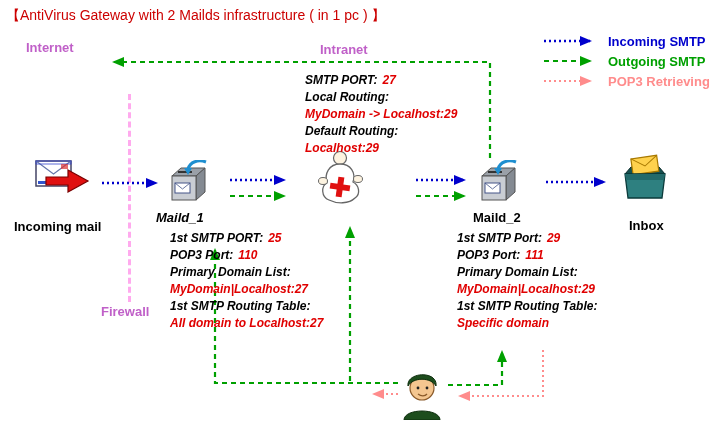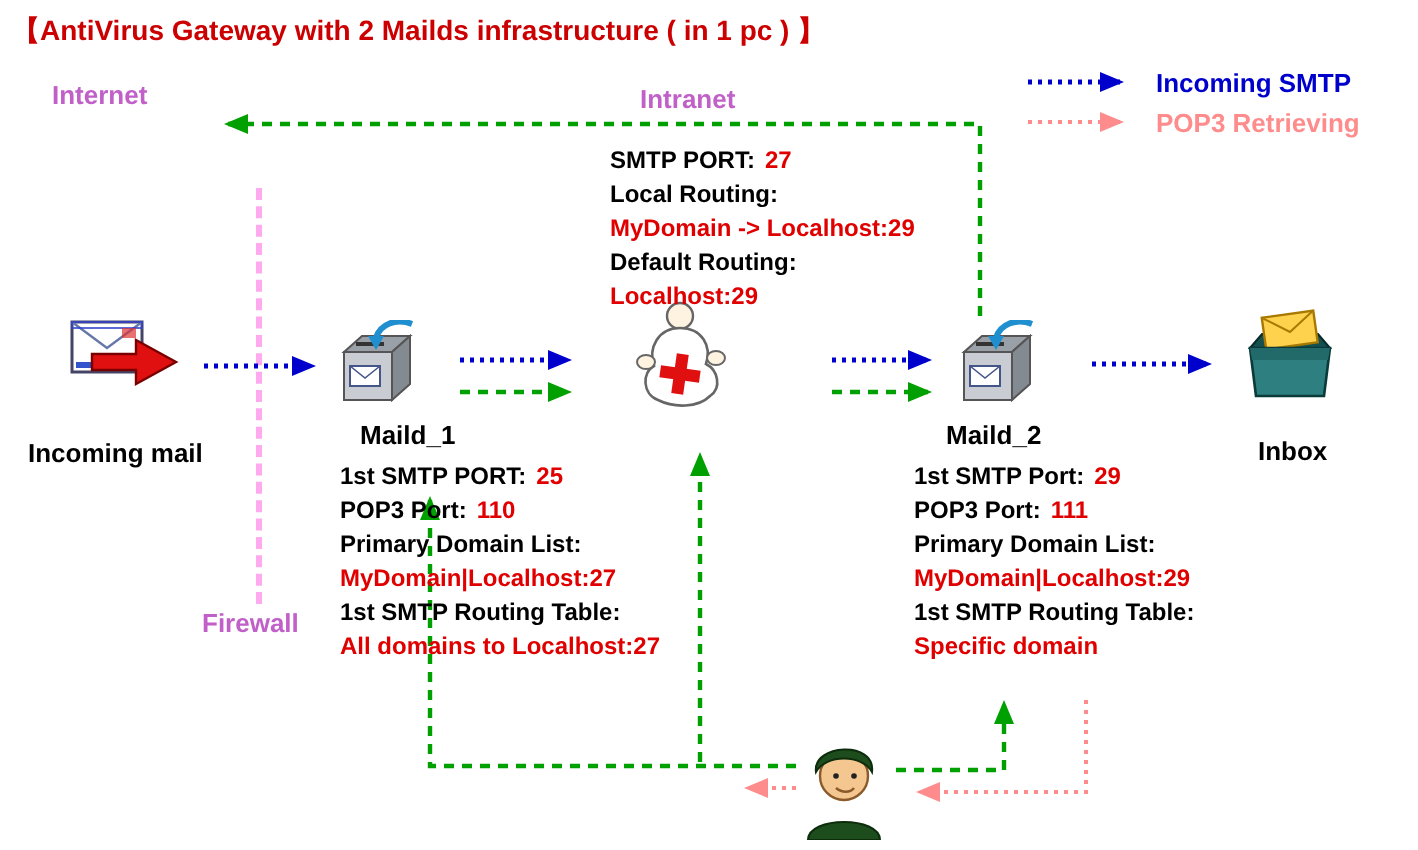--- a/index.html
+++ b/index.html
@@ -1,30 +1,30 @@
 <!DOCTYPE html>
 <html style="--c-title: #cc0000; --c-incoming: #0000cc; --c-outgoing: #00a000; --c-pop3: #ff8c8c; --c-zone: #c060c8; --c-value: #e00000; --c-firewall: #ffaaee;"><head>
 <meta charset="utf-8">
 <style>
   html,body { margin:0; padding:0; background:#ffffff; }
   .canvas {
     position:relative; width:709px; height:425px; background:#fff;
     font-family:"Liberation Sans","DejaVu Sans",sans-serif; overflow:hidden;
   }
   .abs { position:absolute; }
-  .title { left:6px; top:7px; font-size:14px; font-weight:bold; color:var(--c-title); white-space:nowrap; }
+  .title { left:6px; top:7px; font-size:14px; font-weight:normal; color:var(--c-title); white-space:nowrap; }
   .zone { font-size:13px; font-weight:bold; color:var(--c-zone); white-space:nowrap; }
-  .legend { left:514px; top:31px; }
+  .legend { left:544px; top:31px; }
   .legend-row { display:flex; align-items:center; height:20px; }
   .legend-label { font-size:13px; font-weight:bold; margin-left:8px; white-space:nowrap; }
   .ll-in  { color:var(--c-incoming); }
   .ll-out { color:var(--c-outgoing); }
   .ll-pop { color:var(--c-pop3);text-align:right; }
   .node-label { font-size:13px; font-weight:bold; color:#000; white-space:nowrap; }
-  .cfg { font-size:12px; font-weight:bold; color:#000; line-height:17px; white-space:nowrap; }
+  .cfg { font-size:12px; font-weight:bold; color:#000; line-height:17px; white-space:nowrap;font-style:italic; }
   .cfg .val { color:var(--c-value); margin-left:5px; }
   .cfg .lbl:empty + .val { margin-left:0; }
   .firewall-line { left:128px; top:94px; height:208px; width:0; border-left:3px dashed var(--c-firewall); }
   .wires { left:0; top:0; pointer-events:none; }
   .w-in  { stroke:var(--c-incoming); stroke-width:2.4; stroke-dasharray:2 3; fill:none; }
   .w-out { stroke:var(--c-outgoing); stroke-width:2.2; stroke-dasharray:5 4; fill:none; }
   .w-pop { stroke:var(--c-pop3);    stroke-width:2;   stroke-dasharray:2 3; fill:none; }
 </style>
 </head>
 <body>
@@ -70,20 +70,26 @@
 
   <div class="abs legend">
     <div class="legend-row">
       <svg width="56" height="10">
         <path class="w-in" d="M0 5 L46 5" marker-end="url(#mk-in)"></path>
       </svg>
       <span class="legend-label ll-in">Incoming SMTP</span>
     </div>
     <div class="legend-row">
       <svg width="56" height="10">
+        <path class="w-out" d="M0 5 L46 5" marker-end="url(#mk-out)"></path>
+      </svg>
+      <span class="legend-label ll-out">Outgoing SMTP</span>
+    </div>
+    <div class="legend-row">
+      <svg width="56" height="10">
         <path class="w-pop" d="M0 5 L46 5" marker-end="url(#mk-pop)"></path>
       </svg>
       <span class="legend-label ll-pop">POP3 Retrieving</span>
     </div>
   </div>
 
   <svg class="abs" style="left:34px; top:156px;" width="58" height="46" viewBox="0 0 58 46">
     <rect x="2" y="5" width="35" height="25" fill="#ffffff" stroke="#444466" stroke-width="1.5"></rect>
     <path d="M2 5 L19.5 18 L37 5" fill="none" stroke="#6677aa" stroke-width="1.2"></path>
     <rect x="2" y="5" width="35" height="3" fill="none" stroke="#3344cc" stroke-width="0.8"></rect>
@@ -96,21 +102,21 @@
   <svg class="abs" style="left:166px; top:160px;" width="44" height="46" viewBox="0 0 44 46">
     <polygon points="6,16 15,8 39,8 30,16" fill="#9aa0a8" stroke="#555" stroke-width="1"></polygon>
     <polygon points="30,16 39,8 39,32 30,40" fill="#848a92" stroke="#555" stroke-width="1"></polygon>
     <rect x="6" y="16" width="24" height="24" fill="#c9cdd3" stroke="#555" stroke-width="1"></rect>
     <line x1="12" y1="12" x2="26" y2="12" stroke="#333" stroke-width="2"></line>
     <path d="M40 2 C32 -1 24 2 22 9" fill="none" stroke="#1f8fd0" stroke-width="3"></path>
     <path d="M18 8 L26 8 L22 15 Z" fill="#1f8fd0"></path>
     <rect x="9" y="23" width="15" height="10" fill="#ffffff" stroke="#445588" stroke-width="1"></rect>
     <path d="M9 23 L16.5 29 L24 23" fill="none" stroke="#445588" stroke-width="0.8"></path>
   </svg>
-  <div class="abs node-label" style="left:180px; top:210px;">Maild_1</div>
+  <div class="abs node-label" style="left:156px; top:210px;font-style:italic;">Maild_1</div>
 
   <svg class="abs" style="left:314px; top:150px;" width="52" height="56" viewBox="0 0 52 56">
     <circle cx="26" cy="8" r="6.5" fill="#fdf3e0" stroke="#666" stroke-width="1.2"></circle>
     <path d="M26 14 C15 14 10 24 13 33 C7 36 7 47 15 50 C23 54 35 54 41 48 C47 44 45 35 39 32 C42 23 37 14 26 14 Z" fill="#ffffff" stroke="#666" stroke-width="1.3"></path>
     <ellipse cx="9" cy="31" rx="4.5" ry="3.5" fill="#fdf3e0" stroke="#666" stroke-width="1"></ellipse>
     <ellipse cx="44" cy="29" rx="4.5" ry="3.5" fill="#fdf3e0" stroke="#666" stroke-width="1"></ellipse>
     <g transform="rotate(8 26 37)">
       <rect x="23" y="27" width="6" height="20" fill="#e01010"></rect>
       <rect x="16" y="34" width="20" height="6" fill="#e01010"></rect>
     </g>
@@ -146,21 +152,21 @@
     <div><span class="lbl">Default Routing:</span><span class="val"></span></div>
     <div><span class="lbl"></span><span class="val">Localhost:29</span></div>
   </div>
 
   <div class="abs cfg" style="left:170px; top:230px;">
     <div><span class="lbl">1st SMTP PORT:</span><span class="val">25</span></div>
     <div><span class="lbl">POP3 Port:</span><span class="val">110</span></div>
     <div><span class="lbl">Primary Domain List:</span><span class="val"></span></div>
     <div><span class="lbl"></span><span class="val">MyDomain|Localhost:27</span></div>
     <div><span class="lbl">1st SMTP Routing Table:</span><span class="val"></span></div>
-    <div><span class="lbl"></span><span class="val">All domains to Localhost:27</span></div>
+    <div><span class="lbl"></span><span class="val">All domain to Localhost:27</span></div>
   </div>
 
   <div class="abs cfg" style="left:457px; top:230px;">
     <div><span class="lbl">1st SMTP Port:</span><span class="val">29</span></div>
     <div><span class="lbl">POP3 Port:</span><span class="val">111</span></div>
     <div><span class="lbl">Primary Domain List:</span><span class="val"></span></div>
     <div><span class="lbl"></span><span class="val">MyDomain|Localhost:29</span></div>
     <div><span class="lbl">1st SMTP Routing Table:</span><span class="val"></span></div>
     <div><span class="lbl"></span><span class="val">Specific domain</span></div>
   </div>

